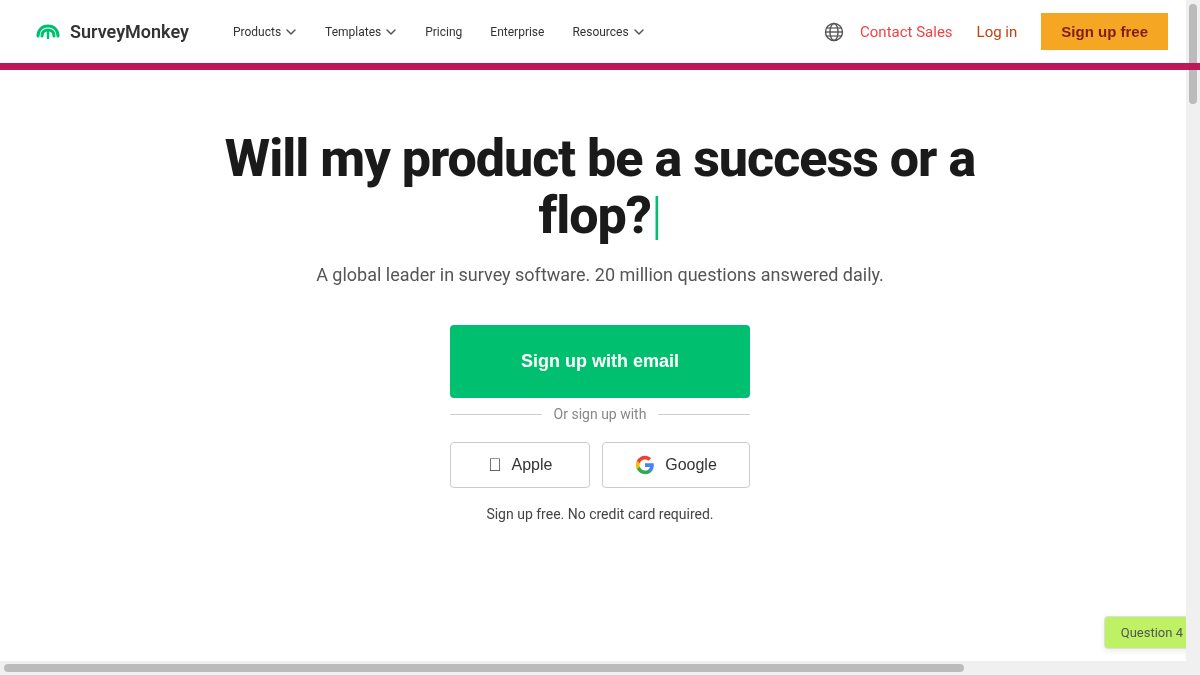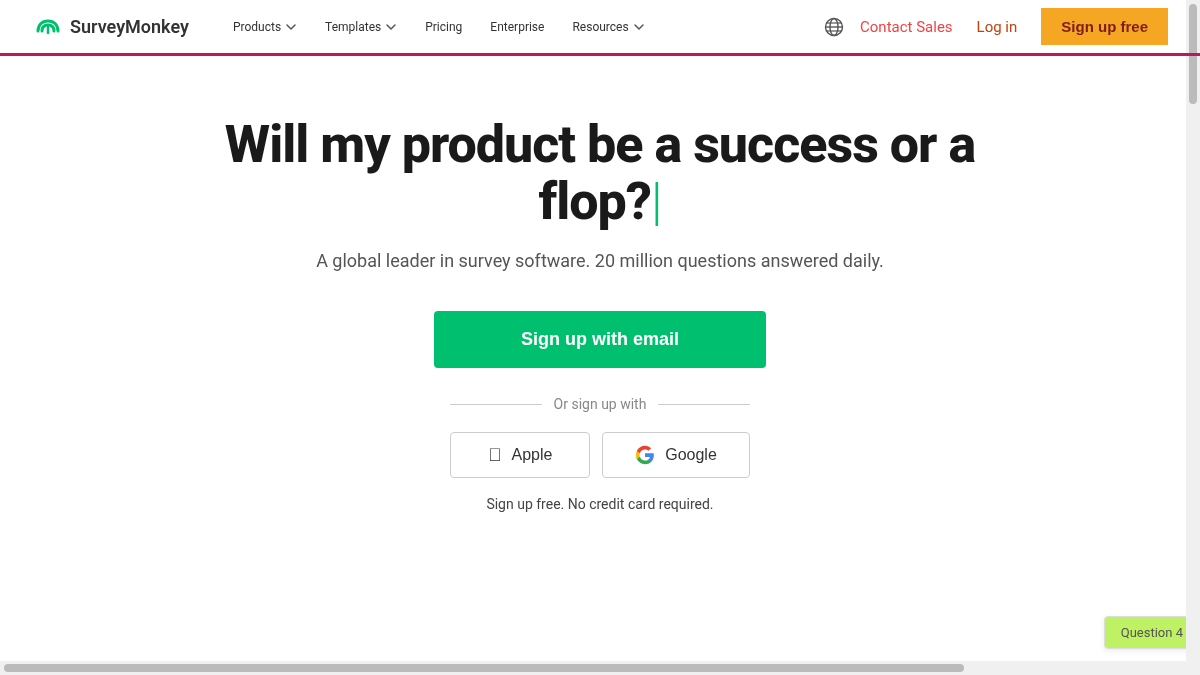--- a/index.html
+++ b/index.html
@@ -3,22 +3,22 @@
   <meta charset="utf-8">
   <style>
     * { margin: 0; padding: 0; box-sizing: border-box; }
     body { font-family: -apple-system, BlinkMacSystemFont, 'Segoe UI', Roboto, Helvetica, Arial, sans-serif; background: #fff; width: 1200px; height: 675px; overflow: hidden; }
 
     
     nav {
       display: flex;
       align-items: center;
       padding: 16px 32px;
-      height: 56px;
-      border-bottom: 3px solid #be185d;
+      height: 70px;
+      border-bottom: 7px solid #be185d;
       position: relative;
       z-index: 10;
     }
     .nav-logo {
       display: flex;
       align-items: center;
       gap: 6px;
       margin-right: 32px;
       text-decoration: none;
       color: #333;
@@ -116,30 +116,30 @@
     }
     .hero-subtitle {
       font-size: 18px;
       color: #555;
       margin-bottom: 40px;
     }
 
     
     .signup-email-btn {
       display: block;
-      width: 332px;
-      padding: 18px 24px;
+      width: 300px;
+      padding: 26px 24px;
       background: #00bf6f;
       color: #fff;
       border: none;
       border-radius: 4px;
       font-size: 18px;
       font-weight: 600;
       cursor: pointer;
-      margin: 0 auto 28px;
+      margin: 0 auto 8px;
     }
 
     .or-divider {
       display: flex;
       align-items: center;
       width: 300px;
       margin: 0 auto 20px;
       gap: 12px;
       color: #888;
       font-size: 14px;

